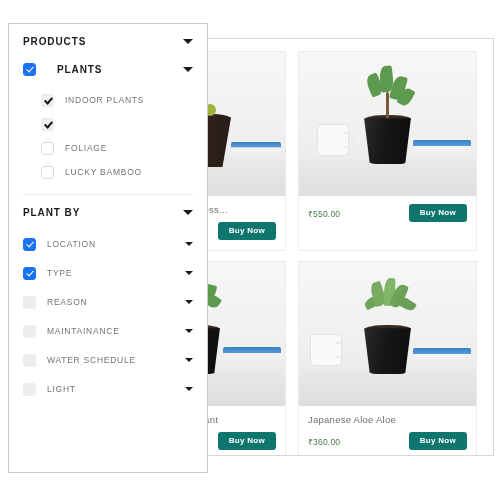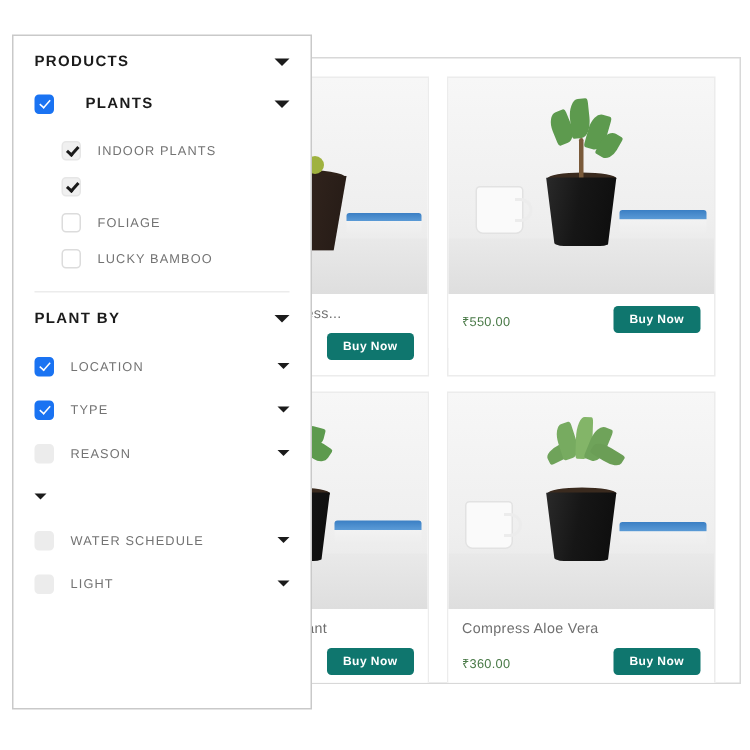--- a/index.html
+++ b/index.html
@@ -443,21 +443,21 @@
                 <div class="leaf" style="left:10px;top:-46px;width:12px;height:24px;transform:rotate(-18deg);background:#77ab60;"></div>
                 <div class="leaf" style="left:22px;top:-50px;width:11px;height:28px;transform:rotate(2deg);background:#83b568;"></div>
                 <div class="leaf" style="left:31px;top:-44px;width:12px;height:24px;transform:rotate(22deg);background:#6fa35a;"></div>
                 <div class="leaf" style="left:32px;top:-30px;width:22px;height:10px;transform:rotate(32deg);background:#6b9e56;"></div>
                 <div class="pot-round"></div>
               </div>
             </div>
           </div>
         </div>
         <div class="card-body">
-          <div class="product-title">Compress Aloe Vera</div>
+          <div class="product-title">Japanese Aloe Aloe</div>
           <div class="price-row">
             <span class="product-price">₹360.00</span>
             <button class="buy-now-btn">Buy Now</button>
           </div>
         </div>
       </div>
 
     </div>
   </div>
 
@@ -517,20 +517,24 @@
         <span class="caret caret-sm"></span>
       </div>
       <div class="plantby-row">
         <span class="plantby-left">
           <span class="cb cb-gray"></span>
           <span class="plantby-label">REASON</span>
         </span>
         <span class="caret caret-sm"></span>
       </div>
       <div class="plantby-row">
+        <span class="plantby-left">
+          <span class="cb cb-gray"></span>
+          <span class="plantby-label">MAINTAINANCE</span>
+        </span>
         <span class="caret caret-sm"></span>
       </div>
       <div class="plantby-row">
         <span class="plantby-left">
           <span class="cb cb-gray"></span>
           <span class="plantby-label">WATER SCHEDULE</span>
         </span>
         <span class="caret caret-sm"></span>
       </div>
       <div class="plantby-row">

